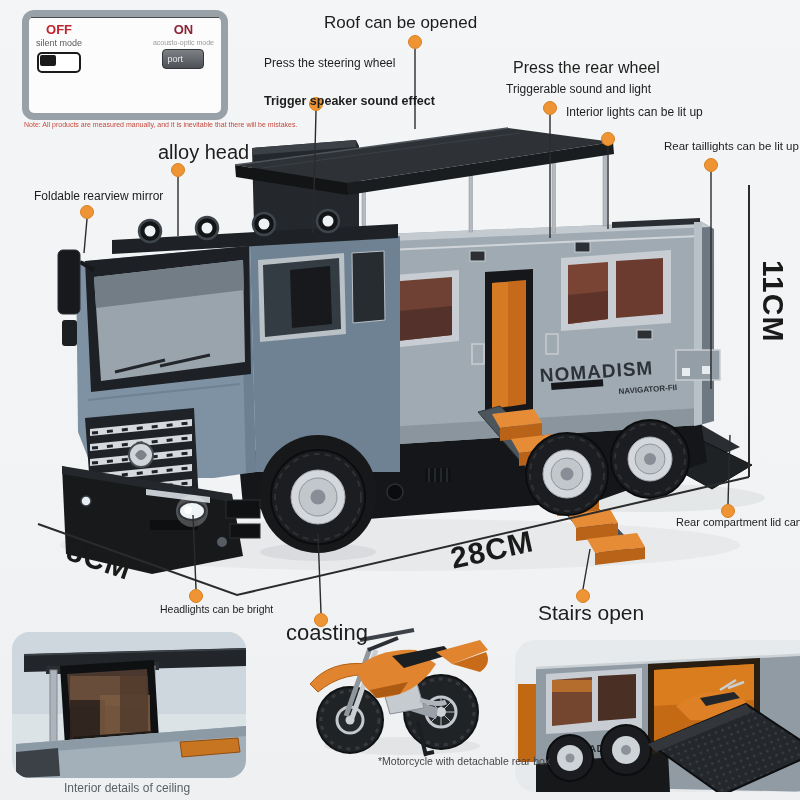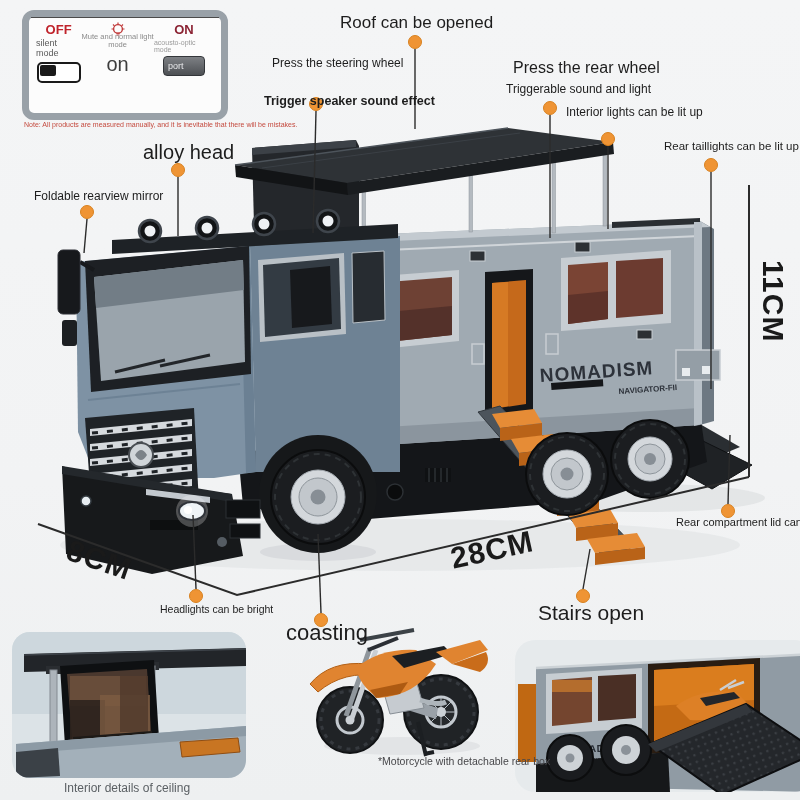--- a/index.html
+++ b/index.html
@@ -374,47 +374,39 @@
 <div id="infobox">
   <hr id="ib-div">
   <div id="ib-row">
     <div class="ib-col">
       <div id="ib-off">OFF</div>
       <div id="ib-off-sub">silent mode</div>
       <div id="ib-toggle">
             <div class="knob"></div>
           </div>
     </div>
-    <div class="ib-col" id="ib-mid">
-      <svg width="18" height="18" viewBox="0 0 18 18">
-        <circle cx="9" cy="7" r="4.4" fill="none" stroke="#c03a3a" stroke-width="1.4"></circle>
-        <path d="M7,11 h4 M7.5,13 h3 M9,0.5 v2 M2.5,7 h2 M13.5,7 h2 M4,2.5 l1.4,1.4 M14,2.5 l-1.4,1.4" stroke="#c03a3a" stroke-width="1.2" fill="none"></path>
-      </svg>
-      <div id="ib-mid-txt">Mute and normal light mode</div>
-      <div id="ib-on-state">on</div>
-    </div>
     <div class="ib-col">
       <div id="ib-on">ON</div>
       <div id="ib-on-sub">acousto-optic mode</div>
       <div id="ib-port">
         <span>port</span>
       </div>
     </div>
   </div>
 </div>
 <div id="ib-note">Note: All products are measured manually, and it is inevitable that there will be mistakes.</div>
 
-<div class="lbl" style="left:340px;top:13px;font-size:17px;">Roof can be opened</div>
-<div class="lbl" style="left:272px;top:56px;font-size:12px;">Press the steering wheel</div>
+<div class="lbl" style="left:324px;top:13px;font-size:17px;">Roof can be opened</div>
+<div class="lbl" style="left:264px;top:56px;font-size:12px;">Press the steering wheel</div>
 <div class="lbl" style="left:264px;top:94px;font-size:12.5px;font-weight:bold;">Trigger speaker sound effect</div>
 <div class="lbl" style="left:513px;top:59px;font-size:16px;">Press the rear wheel</div>
 <div class="lbl" style="left:506px;top:82px;font-size:12px;">Triggerable sound and light</div>
 <div class="lbl" style="left:566px;top:105px;font-size:12px;">Interior lights can be lit up</div>
 <div class="lbl" style="left:664px;top:140px;font-size:11.5px;">Rear taillights can be lit up</div>
-<div class="lbl" style="left:143px;top:141px;font-size:20px;">alloy head</div>
+<div class="lbl" style="left:158px;top:141px;font-size:20px;">alloy head</div>
 <div class="lbl" style="left:34px;top:189px;font-size:12px;">Foldable rearview mirror</div>
 <div class="lbl" style="left:676px;top:516px;font-size:11px;">Rear compartment lid can be lowered</div>
 <div class="lbl" style="left:160px;top:603px;font-size:10.5px;">Headlights can be bright</div>
 <div class="lbl" style="left:286px;top:620px;font-size:22px;">coasting</div>
 <div class="lbl" style="left:538px;top:601px;font-size:21px;">Stairs open</div>
 
 <div class="dim" style="left:66px;top:543px;transform:rotate(19deg);">8CM</div>
 <div class="dim" style="left:450px;top:533px;transform:rotate(-12.5deg);">28CM</div>
 <div class="dim" style="left:790px;top:260px;transform:rotate(90deg);transform-origin:0 0;">11CM</div>
 

